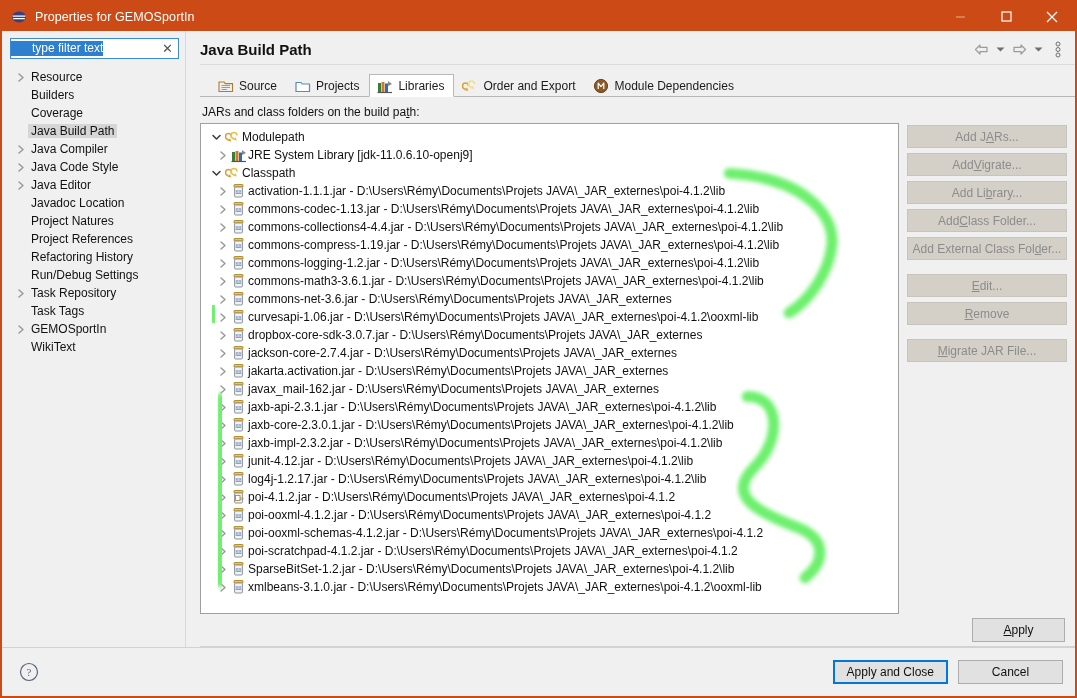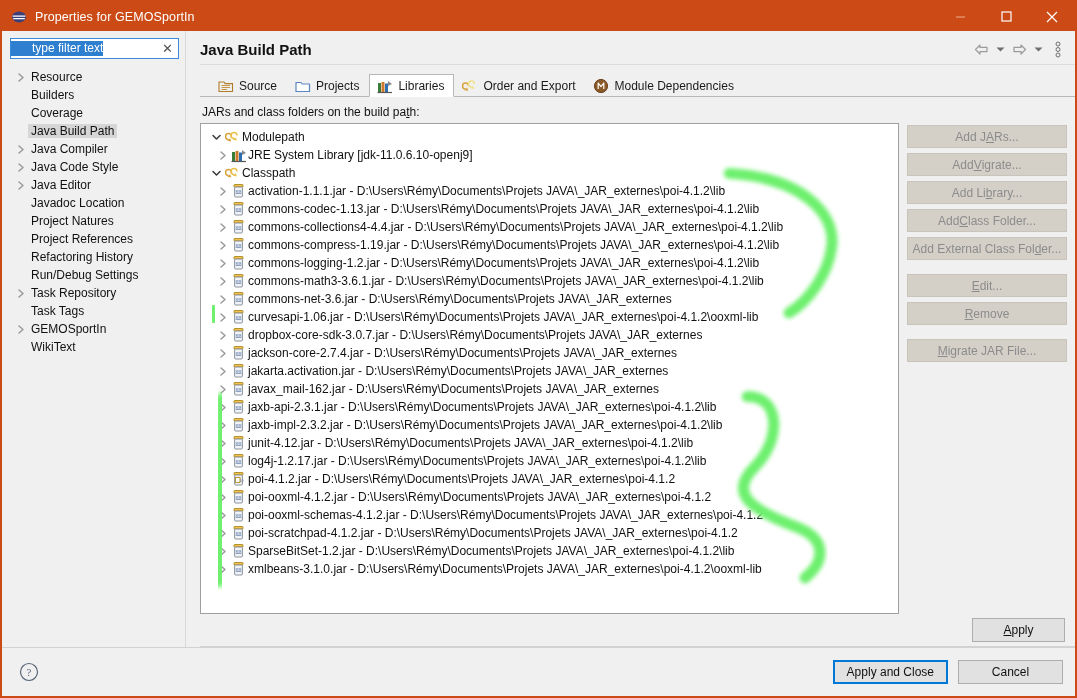--- a/index.html
+++ b/index.html
@@ -671,20 +671,36 @@
                   </svg>
                 </span>
                 <span class="rico">
                   <svg width="16" height="16" viewBox="0 0 16 16">
                     <rect x="3" y="1.5" width="9" height="2.6" rx="0.6" fill="#f3c34a" stroke="#a07d18" stroke-width="0.8"></rect>
                     <rect x="3.6" y="4" width="7.8" height="10" rx="1" fill="#f2f3f6" stroke="#7d8794" stroke-width="0.9"></rect>
                     <rect x="4.6" y="7" width="5.8" height="4" fill="#8fa2c2"></rect>
                     <text x="7.5" y="10.4" font-size="3.6" fill="#ffffff" text-anchor="middle" font-family="Liberation Sans, sans-serif">010</text>
                   </svg>
                 </span>
+                <span>jaxb-core-2.3.0.1.jar - D:\Users\Rémy\Documents\Projets JAVA\_JAR_externes\poi-4.1.2\lib</span>
+              </div>
+              <div class="row lvl1">
+                <span class="arrow">
+                  <svg width="10" height="11" viewBox="0 0 10 11">
+                    <path d="M3 2 L7 5.5 L3 9" fill="none" stroke="#9a9a9a" stroke-width="1.5" stroke-linecap="round" stroke-linejoin="round"></path>
+                  </svg>
+                </span>
+                <span class="rico">
+                  <svg width="16" height="16" viewBox="0 0 16 16">
+                    <rect x="3" y="1.5" width="9" height="2.6" rx="0.6" fill="#f3c34a" stroke="#a07d18" stroke-width="0.8"></rect>
+                    <rect x="3.6" y="4" width="7.8" height="10" rx="1" fill="#f2f3f6" stroke="#7d8794" stroke-width="0.9"></rect>
+                    <rect x="4.6" y="7" width="5.8" height="4" fill="#8fa2c2"></rect>
+                    <text x="7.5" y="10.4" font-size="3.6" fill="#ffffff" text-anchor="middle" font-family="Liberation Sans, sans-serif">010</text>
+                  </svg>
+                </span>
                 <span>jaxb-impl-2.3.2.jar - D:\Users\Rémy\Documents\Projets JAVA\_JAR_externes\poi-4.1.2\lib</span>
               </div>
               <div class="row lvl1">
                 <span class="arrow">
                   <svg width="10" height="11" viewBox="0 0 10 11">
                     <path d="M3 2 L7 5.5 L3 9" fill="none" stroke="#9a9a9a" stroke-width="1.5" stroke-linecap="round" stroke-linejoin="round"></path>
                   </svg>
                 </span>
                 <span class="rico">
                   <svg width="16" height="16" viewBox="0 0 16 16">

